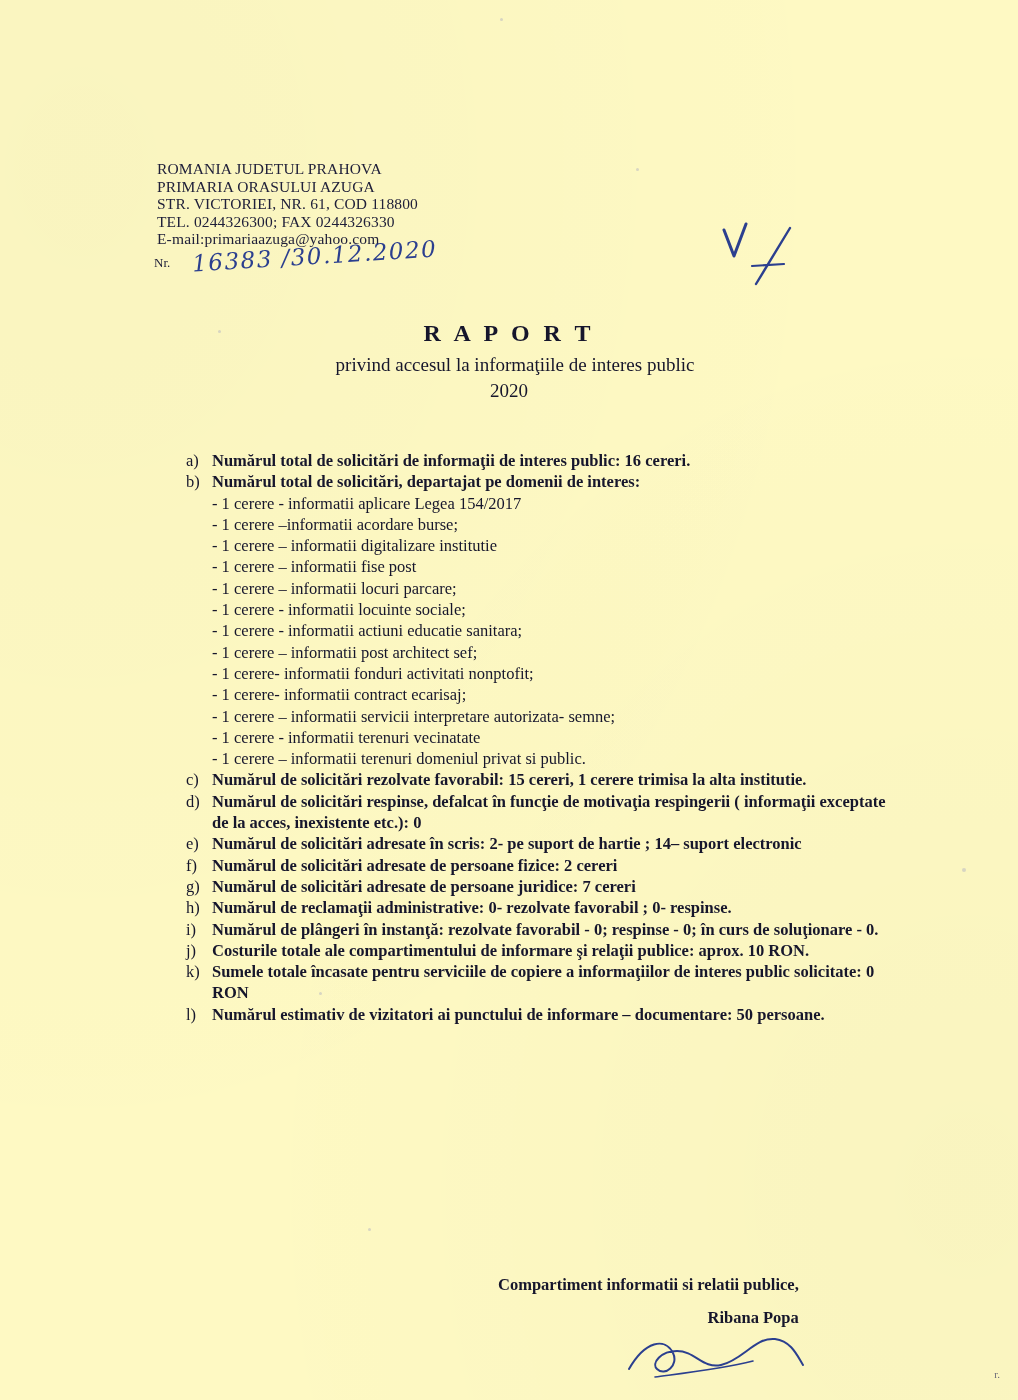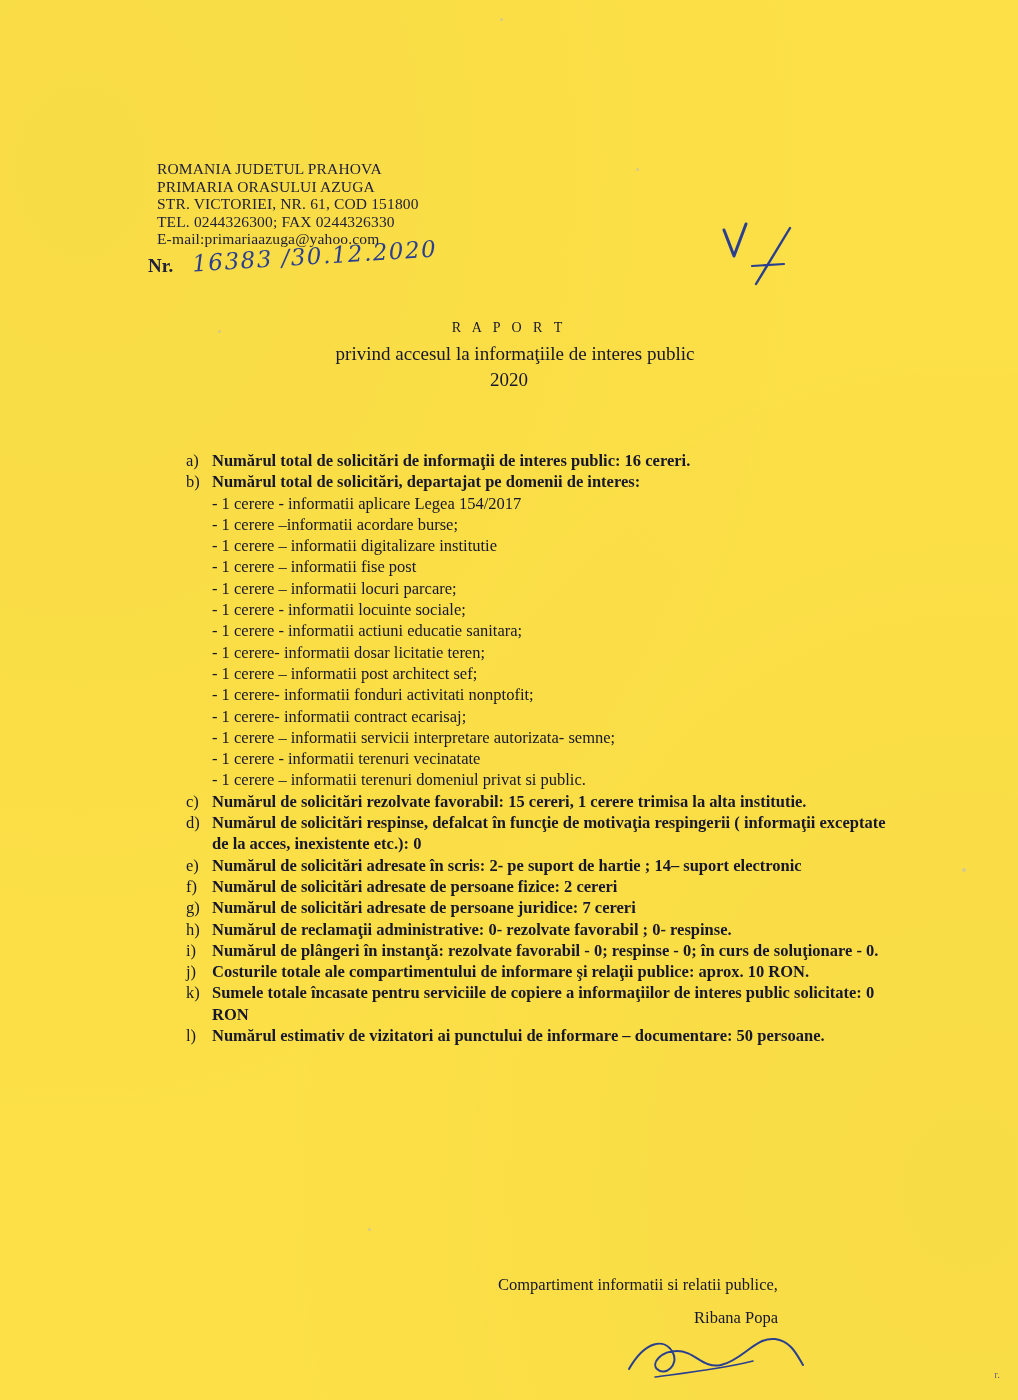--- a/index.html
+++ b/index.html
@@ -11,21 +11,21 @@
     height: 1400px;
     background: #ffffff;
     font-family: "Liberation Serif", serif;
     color: #1a1a2e;
     position: relative;
     overflow: hidden;
   }
   .page {
     position: absolute;
     inset: 0;
-    background: #fde047;
+    background: #fef9c3;
   }
   
   .page::before {
     content: "";
     position: absolute;
     inset: 0;
     background:
       radial-gradient(ellipse at 8% 12%, rgba(0,0,0,0.018), rgba(0,0,0,0) 60%),
       radial-gradient(ellipse at 95% 85%, rgba(0,0,0,0.02), rgba(0,0,0,0) 55%);
     pointer-events: none;
@@ -37,25 +37,24 @@
     font-size: 15.5px;
     line-height: 17.6px;
     color: #20203a;
     letter-spacing: 0.15px;
   }
   .letterhead div {
     white-space: nowrap;
   }
   .nr-line {
     position: absolute;
-    left: 148px;
+    left: 154px;
     top: 255px;
-    font-size: 19px;
+    font-size: 13px;
     color: #20203a;
-    font-weight: bold;
   }
   
   .handwritten {
     position: absolute;
     left: 192px;
     top: 243px;
     font-family: "DejaVu Serif", serif;
     font-size: 23px;
     font-style: italic;
     color: #2b3f8f;
@@ -71,22 +70,22 @@
     height: 70px;
   }
   .title-block {
     position: absolute;
     left: 0;
     right: 0;
     top: 320px;
     text-align: center;
   }
   .title-main {
-    font-size: 14px;
-    font-weight: normal;
+    font-size: 24px;
+    font-weight: bold;
     letter-spacing: 4px;
     color: #16162c;
   }
   .title-sub {
     font-size: 19px;
     margin-top: 7px;
     color: #16162c;
     margin-left: 12px;
   }
   .title-year {
@@ -122,21 +121,21 @@
   .subitem {
     font-weight: normal;
     color: #16162c;
     white-space: nowrap;
   }
   .signature {
     position: absolute;
     left: 498px;
     top: 1275px;
     font-size: 16.5px;
-    font-weight: normal;
+    font-weight: bold;
     color: #16162c;
   }
   .signature .name {
     display: block;
     text-align: right;
     margin-top: 13px;
   }
   .sig-scribble {
     position: absolute;
     left: 625px;
@@ -159,21 +158,21 @@
   }
 </style>
 </head>
 <body>
 
 <div class="page">
 
   <div class="letterhead">
     <div>ROMANIA  JUDETUL PRAHOVA</div>
     <div>PRIMARIA ORASULUI AZUGA</div>
-    <div>STR. VICTORIEI, NR. 61, COD 151800</div>
+    <div>STR. VICTORIEI, NR. 61, COD 118800</div>
     <div>TEL. 0244326300; FAX 0244326330</div>
     <div>E-mail:primariaazuga@yahoo.com</div>
   </div>
 
   <div class="nr-line">Nr.</div>
   <div class="handwritten">16383 /30.12.2020</div>
 
   <svg class="checkmark" viewBox="0 0 90 70">
     <path d="M6 8 L16 34 L28 2" stroke="#2b3f8f" stroke-width="3" fill="none" stroke-linecap="round" stroke-linejoin="round"></path>
     <path d="M72 6 L38 62" stroke="#2b3f8f" stroke-width="2.4" fill="none" stroke-linecap="round"></path>
@@ -198,21 +197,20 @@
       <span class="text">Numărul total de solicitări, departajat pe domenii de interes:</span>
     </div>
     <div class="sublist">
       <div class="subitem">-  1 cerere  - informatii aplicare Legea 154/2017</div>
       <div class="subitem">-  1 cerere –informatii acordare burse;</div>
       <div class="subitem">- 1 cerere – informatii digitalizare institutie</div>
       <div class="subitem">- 1 cerere – informatii fise post</div>
       <div class="subitem">- 1 cerere – informatii locuri parcare;</div>
       <div class="subitem">- 1 cerere  - informatii locuinte sociale;</div>
       <div class="subitem">- 1 cerere -  informatii actiuni educatie sanitara;</div>
-      <div class="subitem">- 1 cerere- informatii dosar licitatie teren;</div>
       <div class="subitem">- 1 cerere – informatii post architect sef;</div>
       <div class="subitem">- 1 cerere- informatii fonduri activitati nonptofit;</div>
       <div class="subitem">- 1 cerere- informatii contract ecarisaj;</div>
       <div class="subitem">- 1 cerere – informatii servicii interpretare autorizata- semne;</div>
       <div class="subitem">- 1 cerere  - informatii terenuri vecinatate</div>
       <div class="subitem">- 1 cerere – informatii terenuri domeniul privat si public.</div>
     </div>
 
     <div class="item">
       <span class="marker">c)</span>

